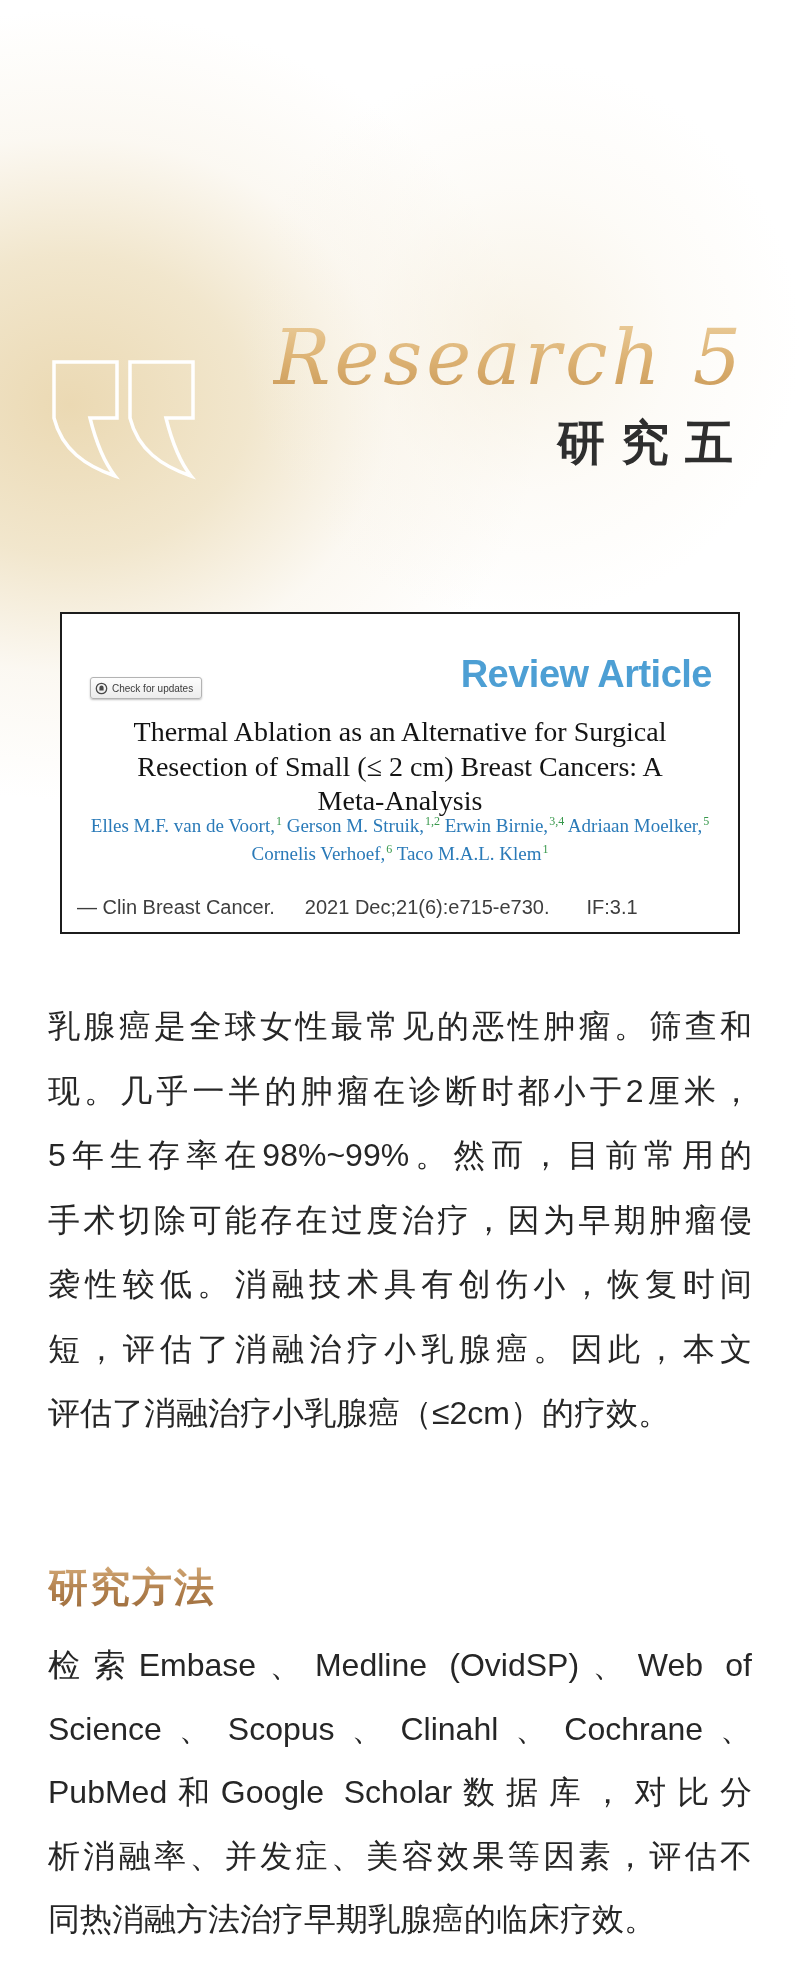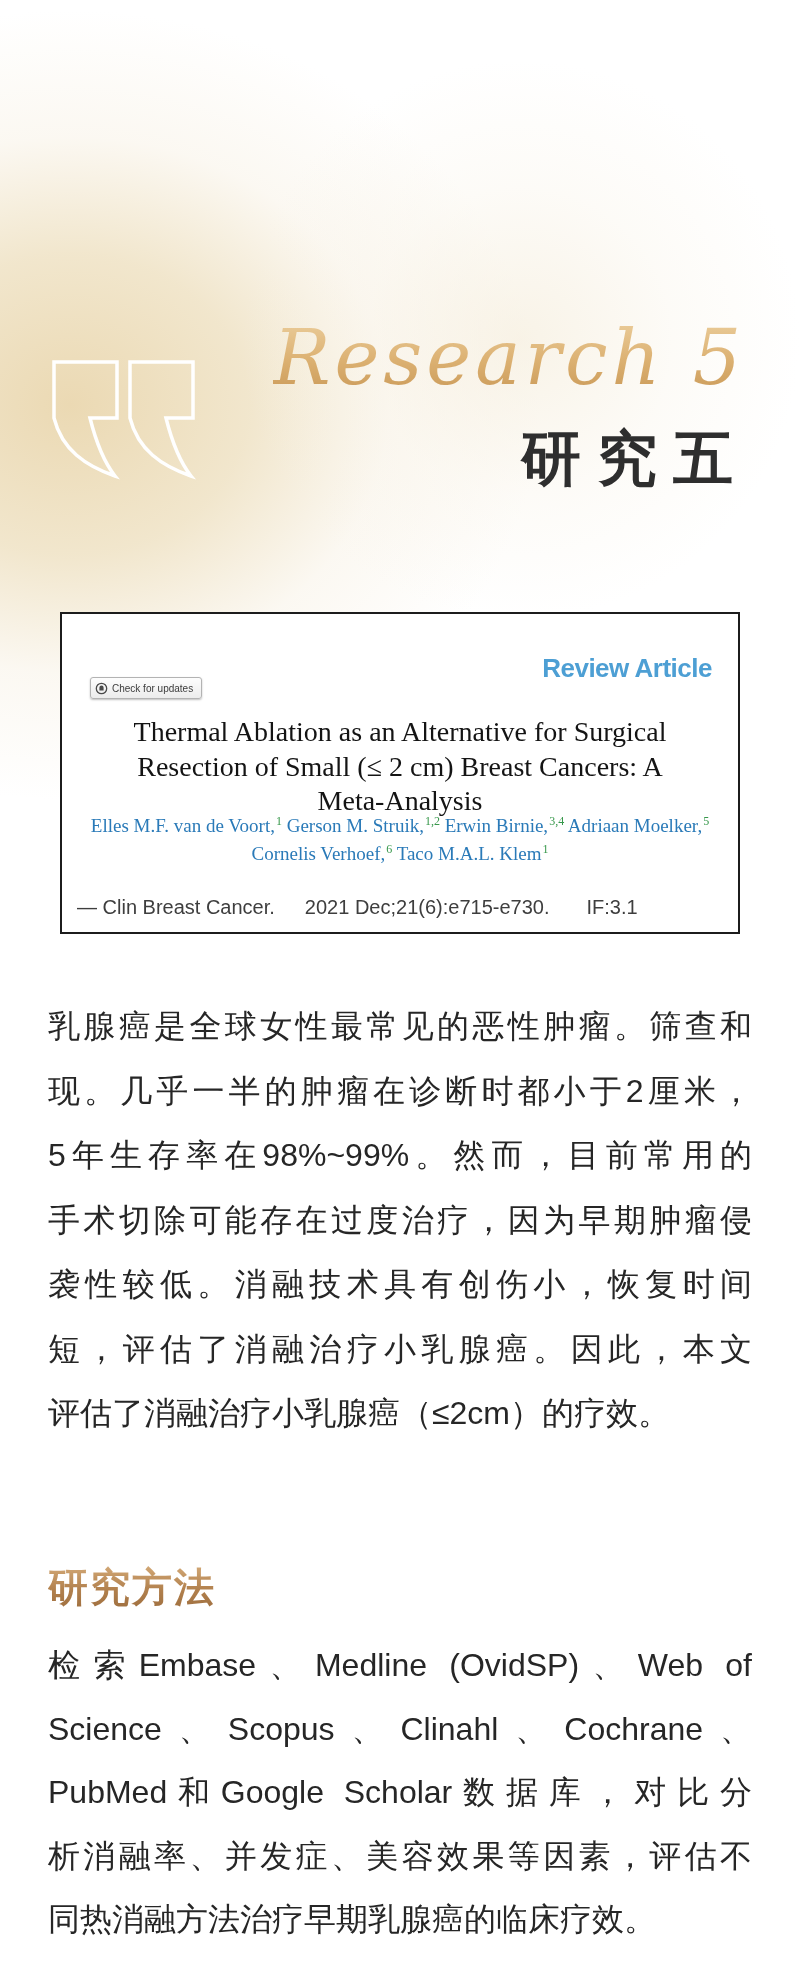--- a/index.html
+++ b/index.html
@@ -23,38 +23,38 @@
   .research-script{
     position:absolute;right:55px;top:310px;height:100px;
     font-family:"DejaVu Serif","Liberation Serif",serif;
     font-style:italic;font-size:76px;line-height:96px;letter-spacing:4px;white-space:nowrap;
     background:linear-gradient(180deg,#eed3a4 0%,#dcb172 50%,#c3904e 100%);
     -webkit-background-clip:text;background-clip:text;color:transparent;
   }
   .title-cn{
     position:absolute;right:51px;top:404px;
     font-family:"Liberation Serif","DejaVu Serif",serif;font-weight:700;
-    font-size:60px;line-height:78px;letter-spacing:16px;color:#2e2e2e;white-space:nowrap;margin-top:16px;
+    font-size:48px;line-height:78px;letter-spacing:16px;color:#2e2e2e;white-space:nowrap;
   }
   
   .paper-card{
     position:absolute;left:60px;top:612px;width:680px;height:322px;
     background:#ffffff;border:2px solid #1c1c1c;box-sizing:border-box;
   }
   .check-badge{
     position:absolute;left:28px;top:63px;height:20px;padding:0 8px 0 4px;
     display:flex;align-items:center;gap:4px;
     border:1px solid #b3b3b3;border-radius:3px;
     background:linear-gradient(180deg,#fdfdfd 0%,#ececec 100%);
     box-shadow:0 1px 2px rgba(0,0,0,0.25);cursor:pointer;
   }
   .check-badge span{font-size:10px;color:#3c3c3c;white-space:nowrap;}
   .review-article{
     position:absolute;right:26px;top:39px;
-    font-size:26px;font-weight:bold;letter-spacing:-0.5px;color:#4d9fd4;
+    font-size:38px;font-weight:bold;letter-spacing:-0.5px;color:#4d9fd4;
     font-family:"Liberation Sans","DejaVu Sans",sans-serif;white-space:nowrap;
   }
   .paper-title{
     position:absolute;left:20px;right:20px;top:101px;text-align:center;
     font-family:"Liberation Serif","DejaVu Serif",serif;
     font-size:28px;line-height:34.5px;color:#141414;font-weight:500;
   }
   .paper-authors{
     position:absolute;left:10px;right:10px;top:198px;text-align:center;
     font-family:"Liberation Serif","DejaVu Serif",serif;

